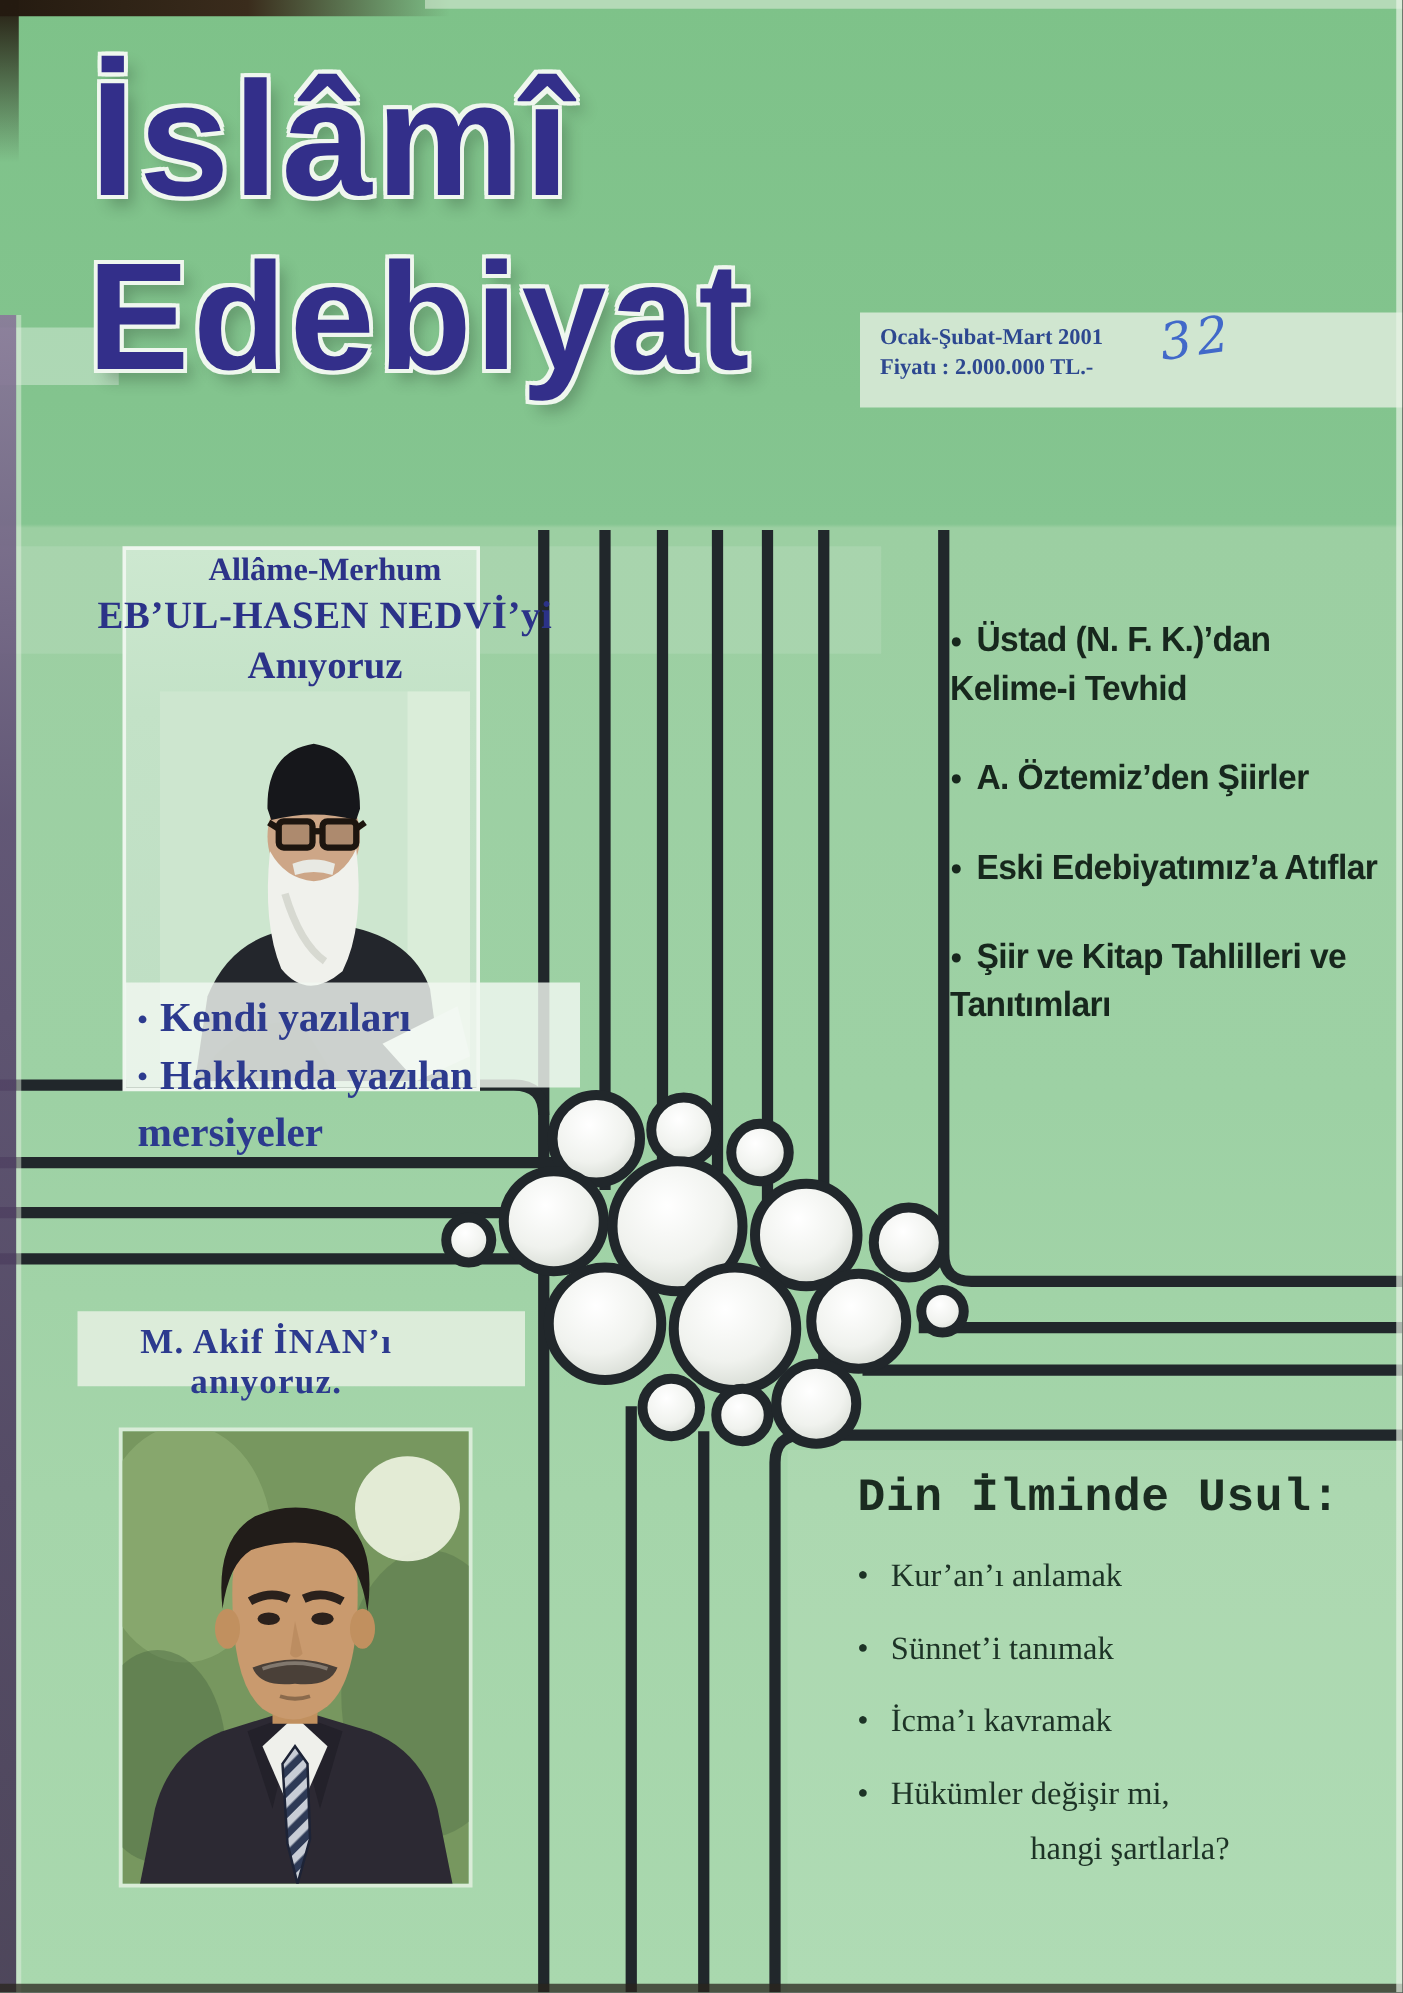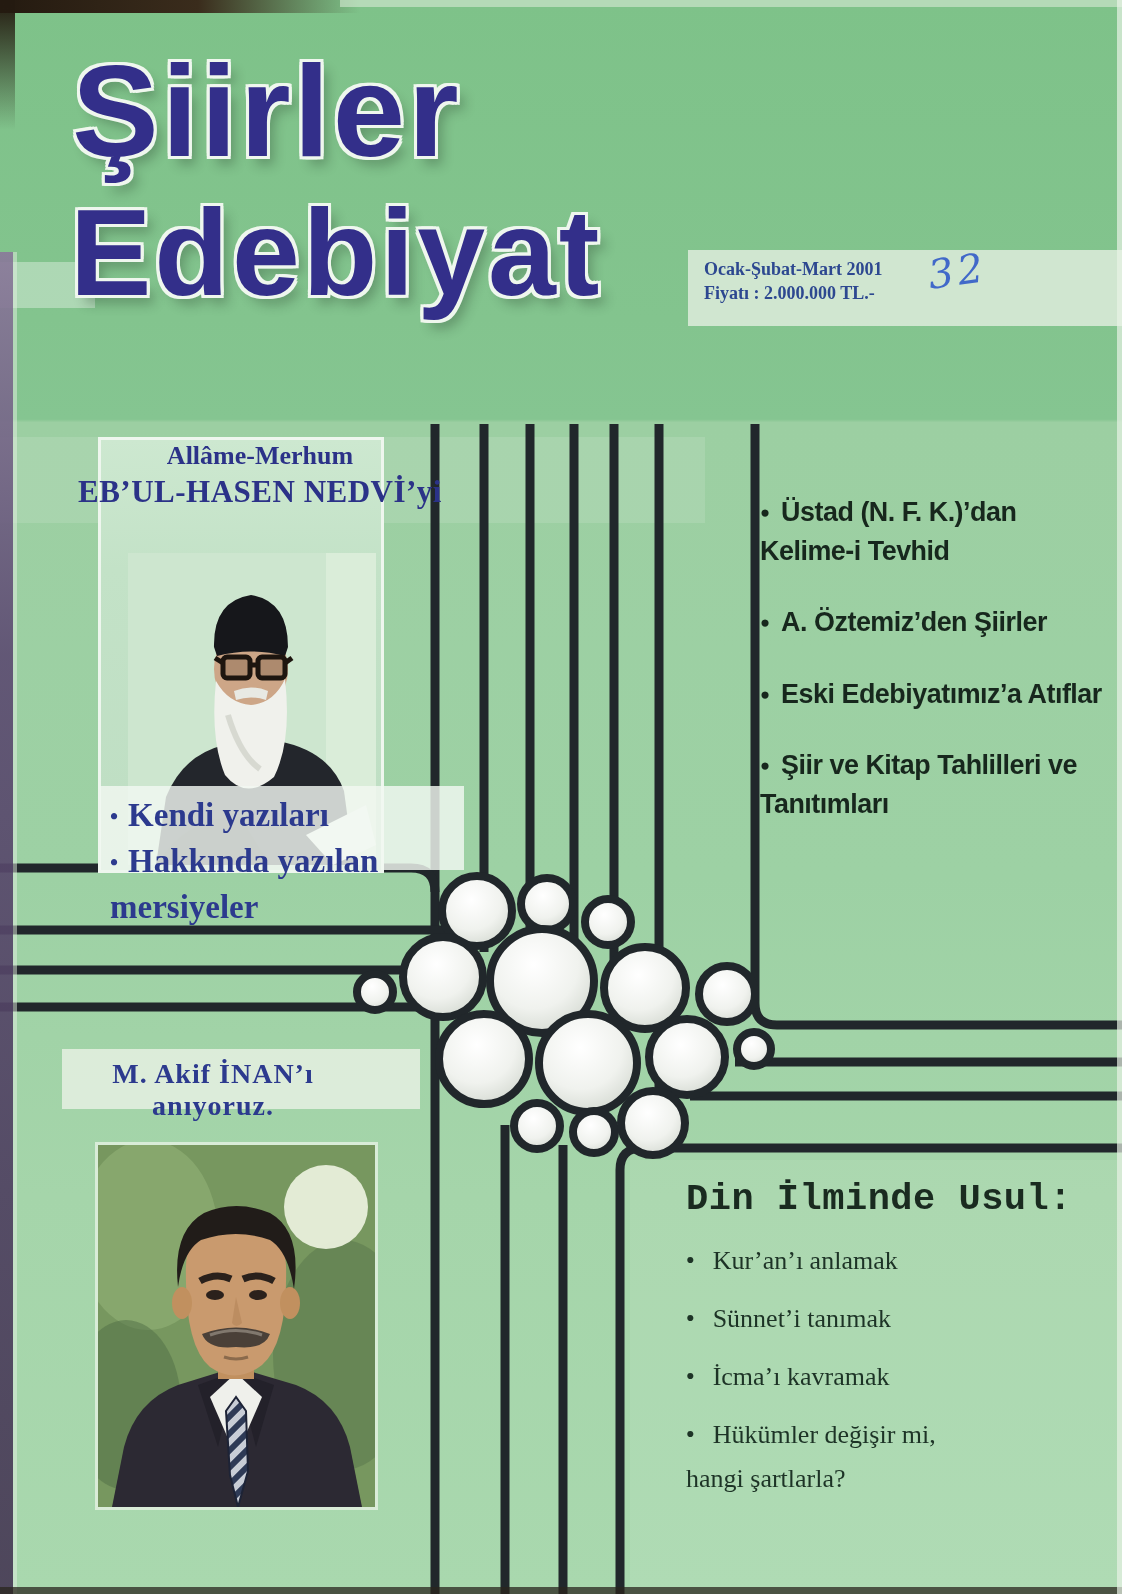--- a/index.html
+++ b/index.html
@@ -55,33 +55,33 @@
   
   .inan-band{left:62px;top:1049px;width:358px;height:60px;background:rgba(228,239,224,.88);}
   .inan-label{left:62px;top:1058px;width:302px;text-align:center;font-family:"Liberation Serif",serif;
     font-weight:bold;font-size:28px;color:#2c3a8e;letter-spacing:1px;}
   .inan-photo{left:95px;top:1142px;width:277px;height:362px;border:3px solid rgba(223,238,221,.9);}
   
   .usul{left:686px;top:1178px;width:436px;color:#1a2b20;}
   .usul-heading{font-size:37px;font-weight:bold;letter-spacing:.5px;margin-bottom:26px;font-family:Liberation Mono, monospace;}
   .usul-item{font-family:"Liberation Serif",serif;font-size:26px;color:#1d3326;margin-bottom:28px;}
   .usul-item .dot{font-size:.55em;margin-right:18px;vertical-align:5px;}
-  .usul-cont{margin-top:14px;}
+  .usul-cont{margin-top:14px;text-align:center;}
   svg{display:block;}
 </style>
 </head>
 <body>
 
 <div id="cover">
 
   <div class="abs lighten-band-a"></div>
   <div class="abs lighten-band-b"></div>
   <div class="abs lighten-lower-right"></div>
 
-  <div class="abs title-line title1">Şiirler</div>
+  <div class="abs title-line title1">İslâmî</div>
   <div class="abs title-line title2">Edebiyat</div>
 
   <div class="abs issue-band"></div>
   <div class="abs issue-text">
     <div>Ocak-Şubat-Mart 2001</div>
     <div>Fiyatı : 2.000.000 TL.-</div>
   </div>
   <div class="abs hand-number">32</div>
 
   <svg class="abs" style="left:0;top:0;" width="1122" height="1594" viewBox="0 0 1122 1594">
@@ -126,20 +126,21 @@
       <circle cx="537" cy="1126" r="23"></circle>
       <circle cx="594" cy="1132" r="21"></circle>
       <circle cx="653" cy="1123" r="32"></circle>
     </g>
   </svg>
 
   <div class="abs nedvi-panel"></div>
   <div class="abs nedvi-heading">
     <div class="nedvi-h1">Allâme-Merhum</div>
     <div class="nedvi-h2">EB’UL-HASEN NEDVİ’yi</div>
+    <div class="nedvi-h3">Anıyoruz</div>
   </div>
 
   <svg class="abs nedvi-photo" viewBox="0 0 248 312">
     <rect width="248" height="312" fill="#cde6cf"></rect>
     <rect x="198" width="50" height="312" fill="#e0efdd" opacity="0.7"></rect>
     <g>
       <path d="M28,312 L38,244 Q55,202 96,192 L150,188 Q202,198 216,238 L226,312 Z" fill="#23262c"></path>
       <path d="M28,312 Q60,262 112,264 L142,312 Z" fill="#1c1f24" opacity="0.85"></path>
       <polygon points="178,282 238,252 248,292 205,312" fill="#f5f7f2"></polygon>
       <rect x="106" y="158" width="36" height="38" fill="#c9a183"></rect>

